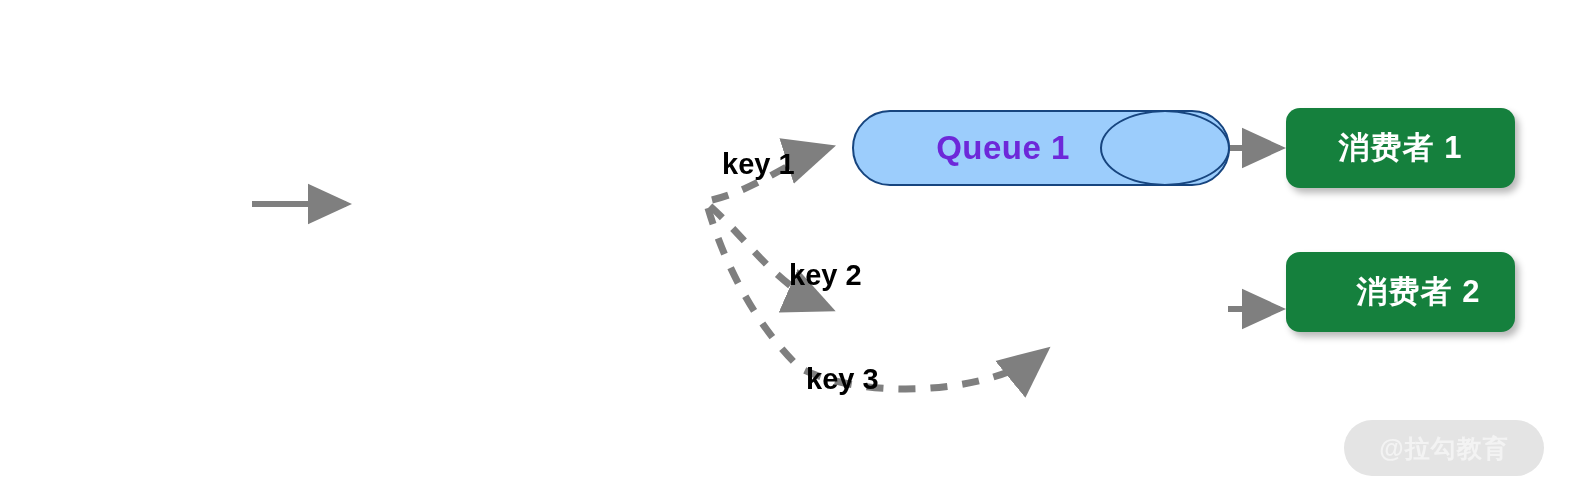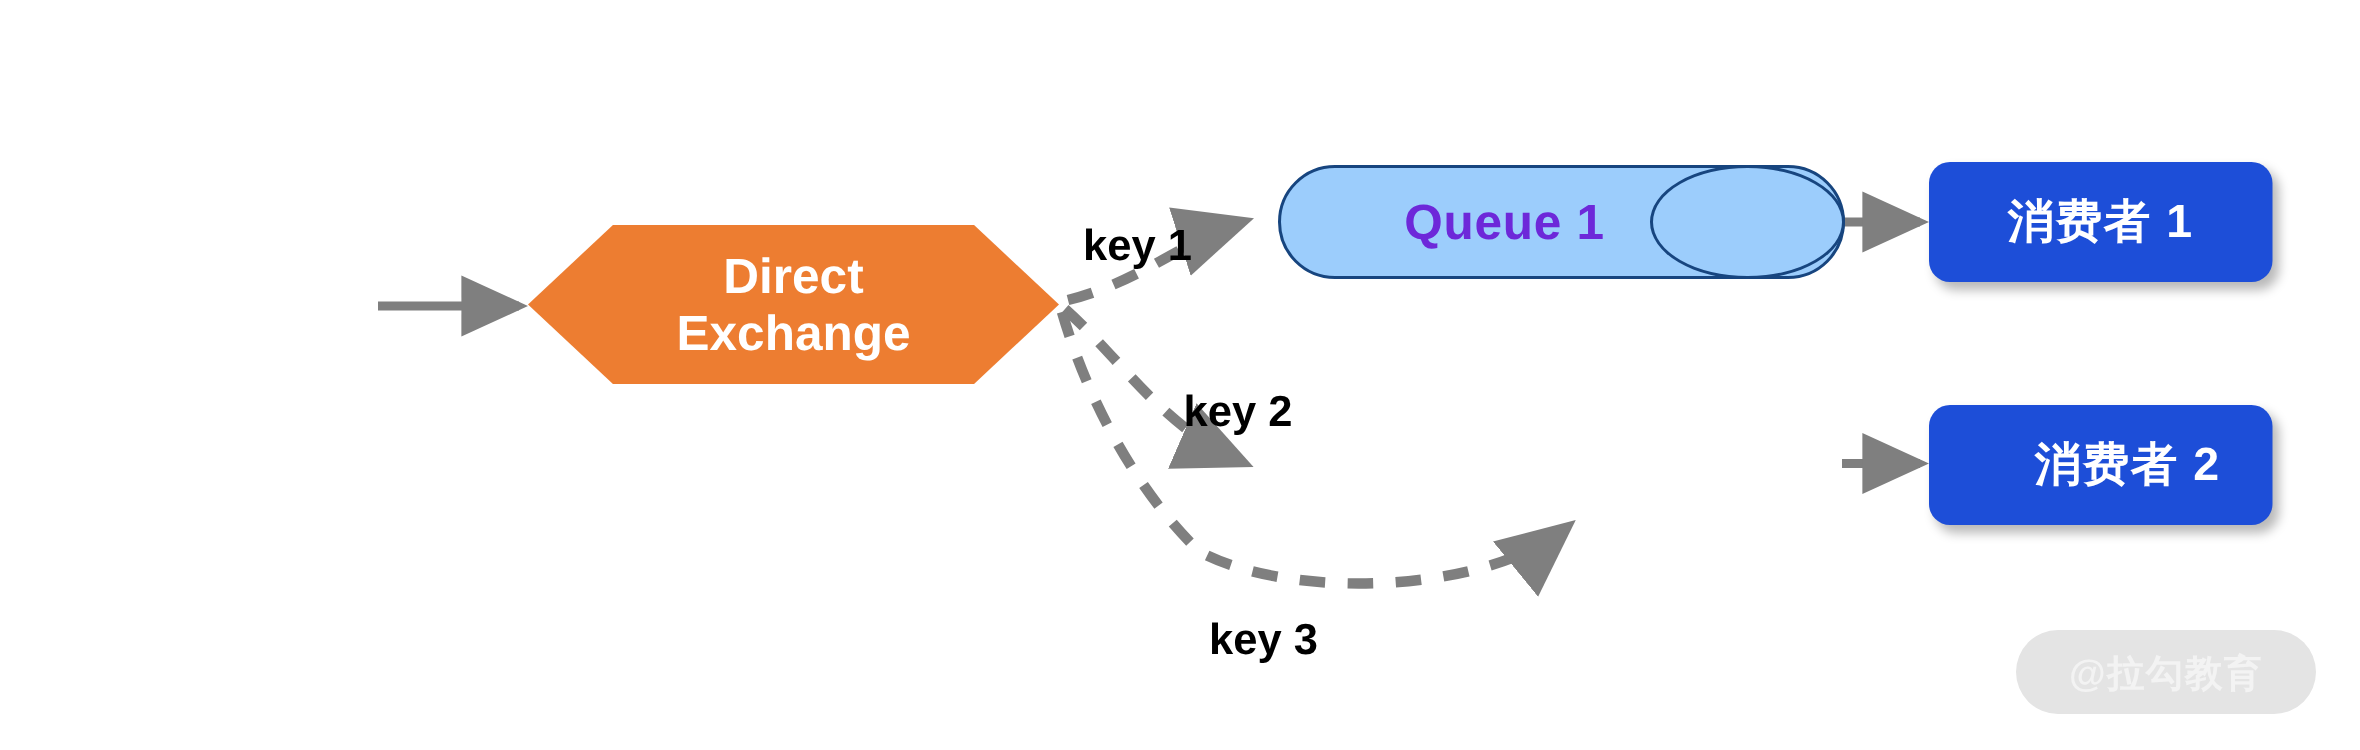--- a/index.html
+++ b/index.html
@@ -21,21 +21,21 @@
     position: absolute;
     left: 0;
     top: 0;
     width: 1573px;
     height: 500px;
   }
 
   
   .green-box {
     position: absolute;
-    background: #1d4ed8;
+    background: #15803d;
     border-radius: 14px;
     box-shadow: 4px 5px 7px rgba(0,0,0,0.28);
     display: flex;
     align-items: center;
     justify-content: center;
     color: #ffffff;
     font-weight: bold;
     letter-spacing: 1px;
     box-sizing: border-box;
   }
@@ -43,21 +43,21 @@
     left: 16px;  top: 167px;
     width: 228px; height: 79px;
     font-size: 31px;
   }
   #consumer1-box {
     left: 1286px; top: 108px;
     width: 229px; height: 80px;
     font-size: 31px;
   }
   #consumer2-box {
-    left: 1286px; top: 270px;
+    left: 1286px; top: 252px;
     width: 229px; height: 80px;
     font-size: 31px;
     padding-left: 36px;
   }
 
   
   #exchange-hex {
     position: absolute;
     left: 352px; top: 150px;
     width: 354px; height: 106px;
@@ -126,21 +126,21 @@
   
   .key-label {
     position: absolute;
     color: #000000;
     font-size: 29px;
     font-weight: bold;
     white-space: nowrap;
   }
   #key1-label { left: 722px; top: 148px; }
   #key2-label { left: 789px; top: 219px; margin-top: 40px; }
-  #key3-label { left: 806px; top: 363px; margin-top: 48px; }
+  #key3-label { left: 806px; top: 363px; }
 
   
   #watermark {
     position: absolute;
     left: 1344px; top: 420px;
     width: 200px; height: 56px;
     background: #E4E4E4;
     border-radius: 28px;
     display: flex;
     align-items: center;
@@ -176,27 +176,20 @@
     <path d="M 710,206 C 748,240 775,285 828,308" fill="none" stroke="#7F7F7F" stroke-width="7" stroke-dasharray="17 15" stroke-linecap="butt" marker-end="url(#dash-arrow)"></path>
 
     <path d="M 708,208 C 726,270 760,330 800,368 C 860,400 990,396 1044,352" fill="none" stroke="#7F7F7F" stroke-width="7" stroke-dasharray="17 15" stroke-linecap="butt" marker-end="url(#dash-arrow)"></path>
 
     <line x1="1228" y1="148" x2="1280" y2="148" stroke="#7F7F7F" stroke-width="6" marker-end="url(#solid-arrow)"></line>
 
     <line x1="1228" y1="309" x2="1280" y2="309" stroke="#7F7F7F" stroke-width="6" marker-end="url(#solid-arrow)"></line>
   </svg>
 
 
-  <div id="exchange-hex">
-    <div class="hex-shape"></div>
-    <div class="hex-label">
-      <span>Direct</span>
-      <span>Exchange</span>
-    </div>
-  </div>
 
   <div id="queue1" class="queue">
     <div class="q-body"></div>
     <div class="q-cap"></div>
     <div class="q-label">Queue 1</div>
   </div>
 
 
   <div id="consumer1-box" class="green-box">
     <span>消费者 1</span>

